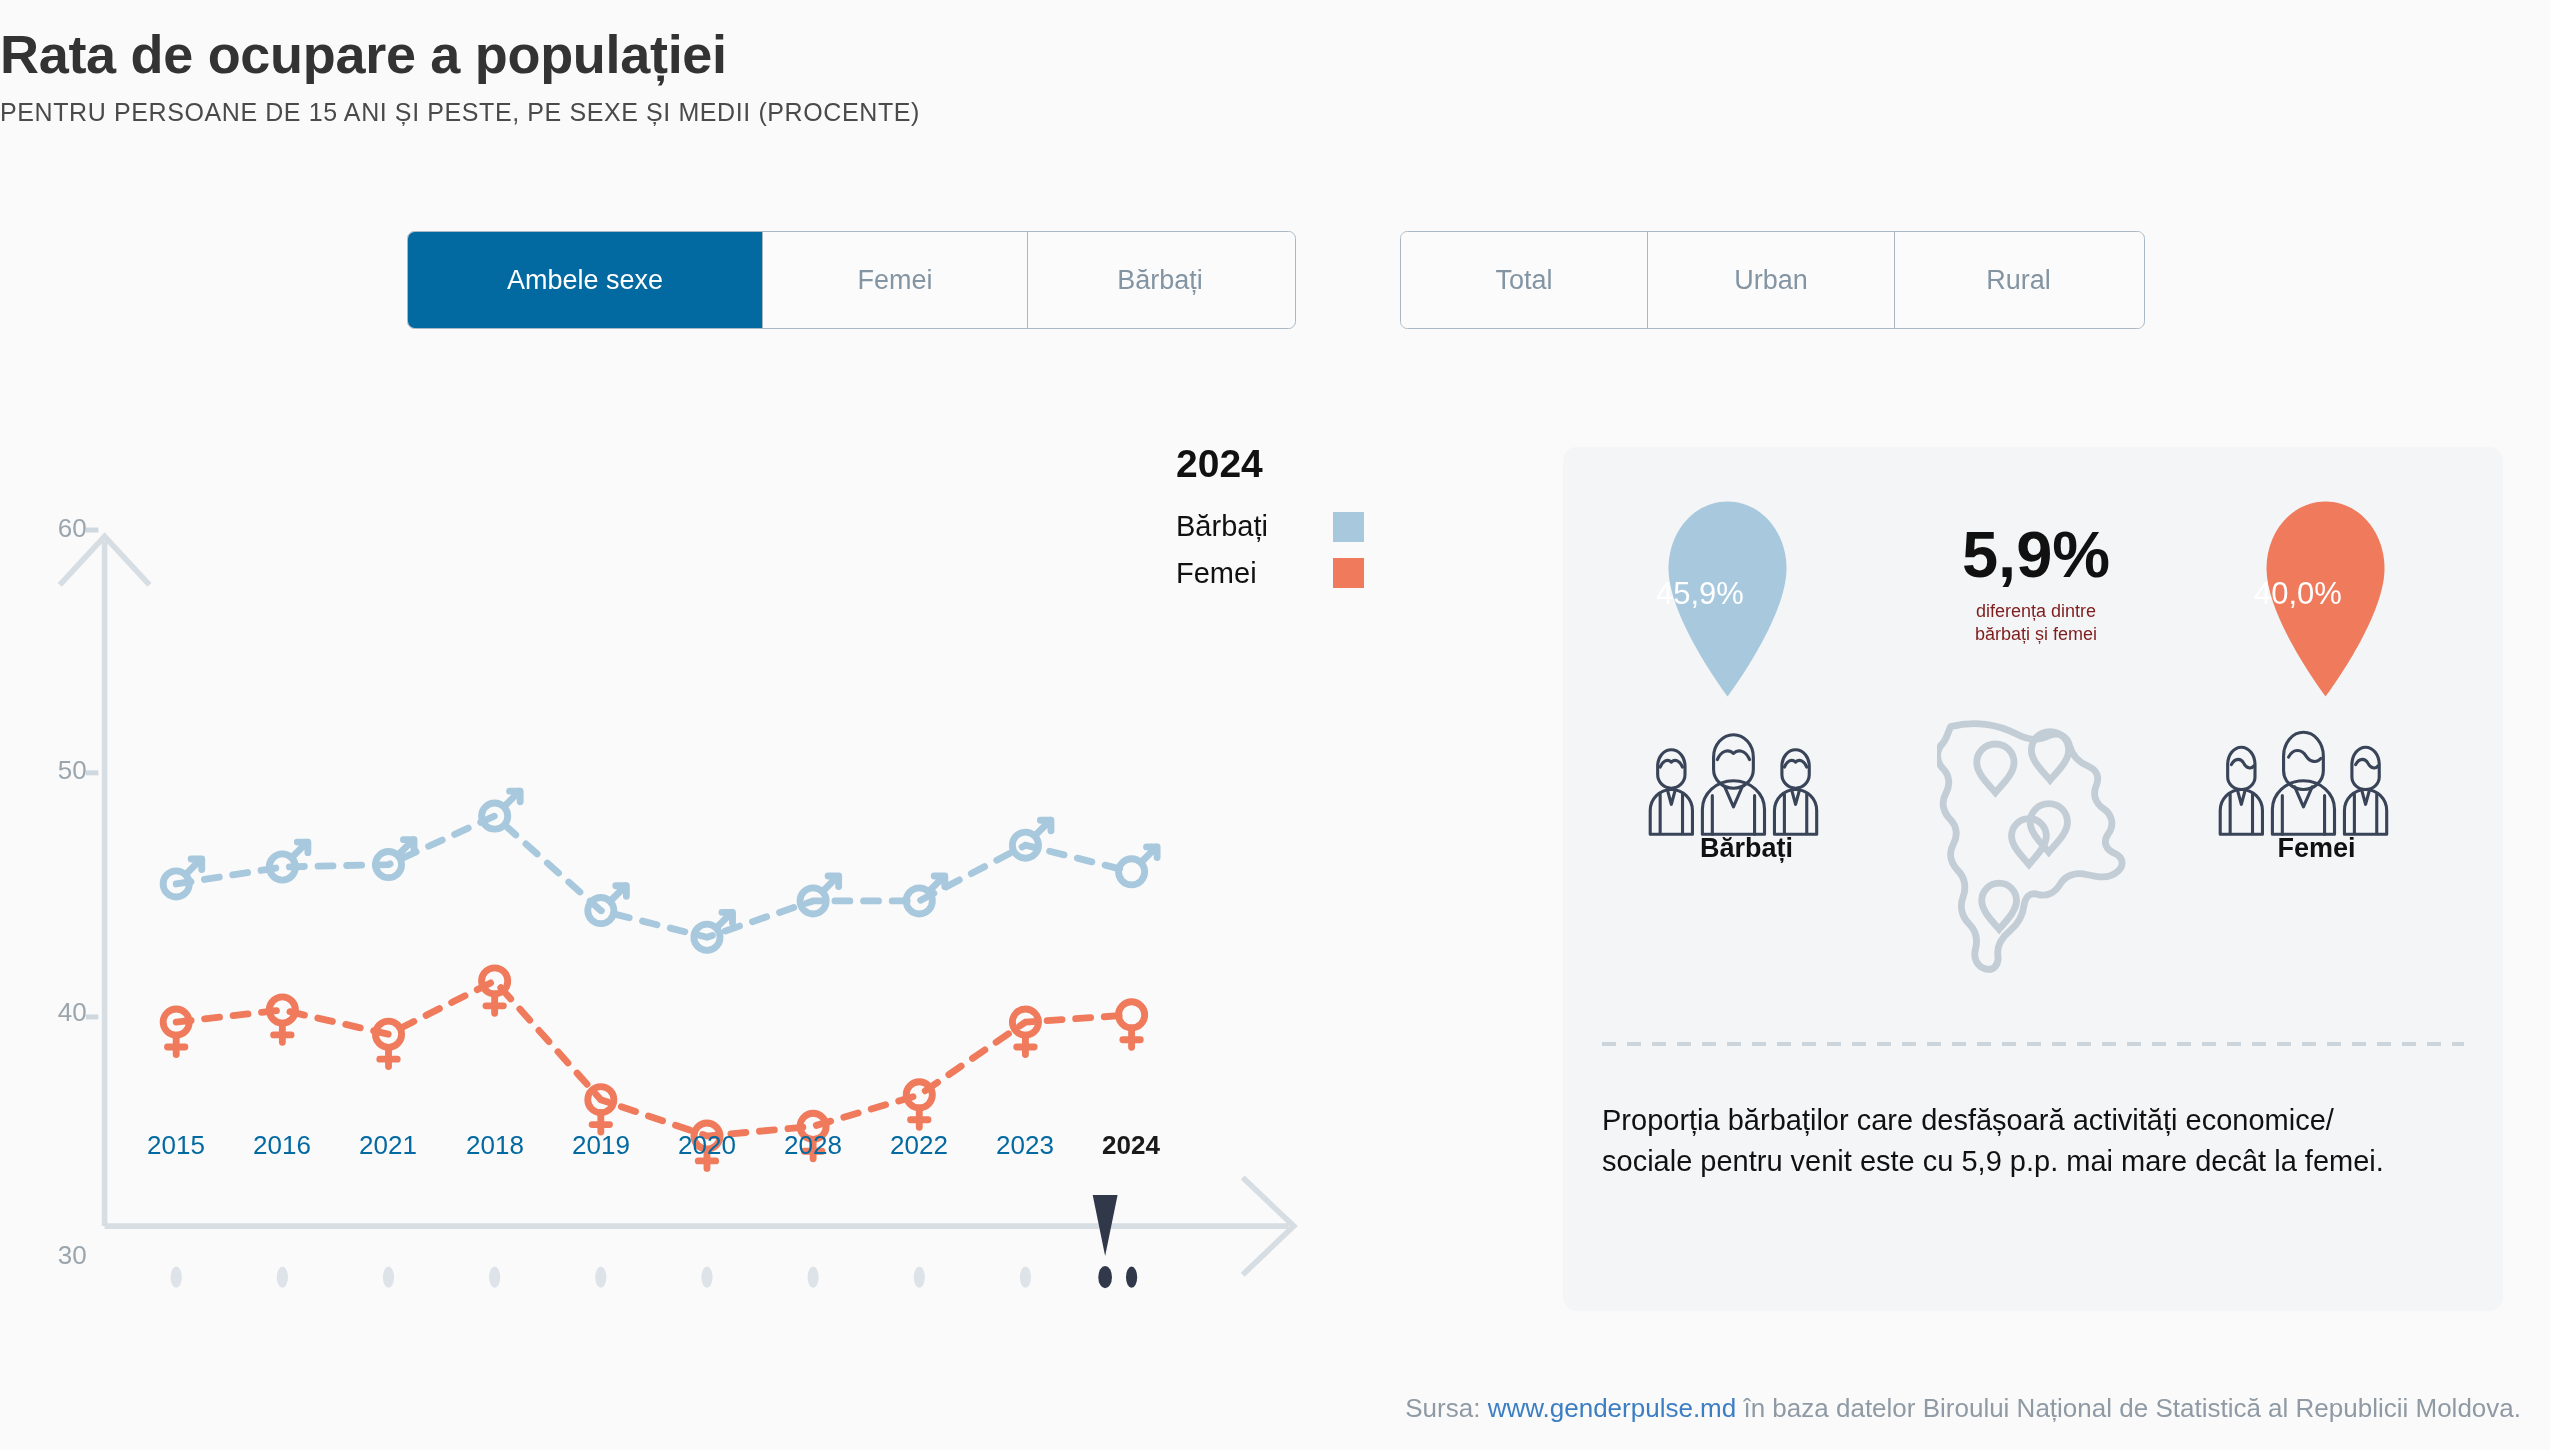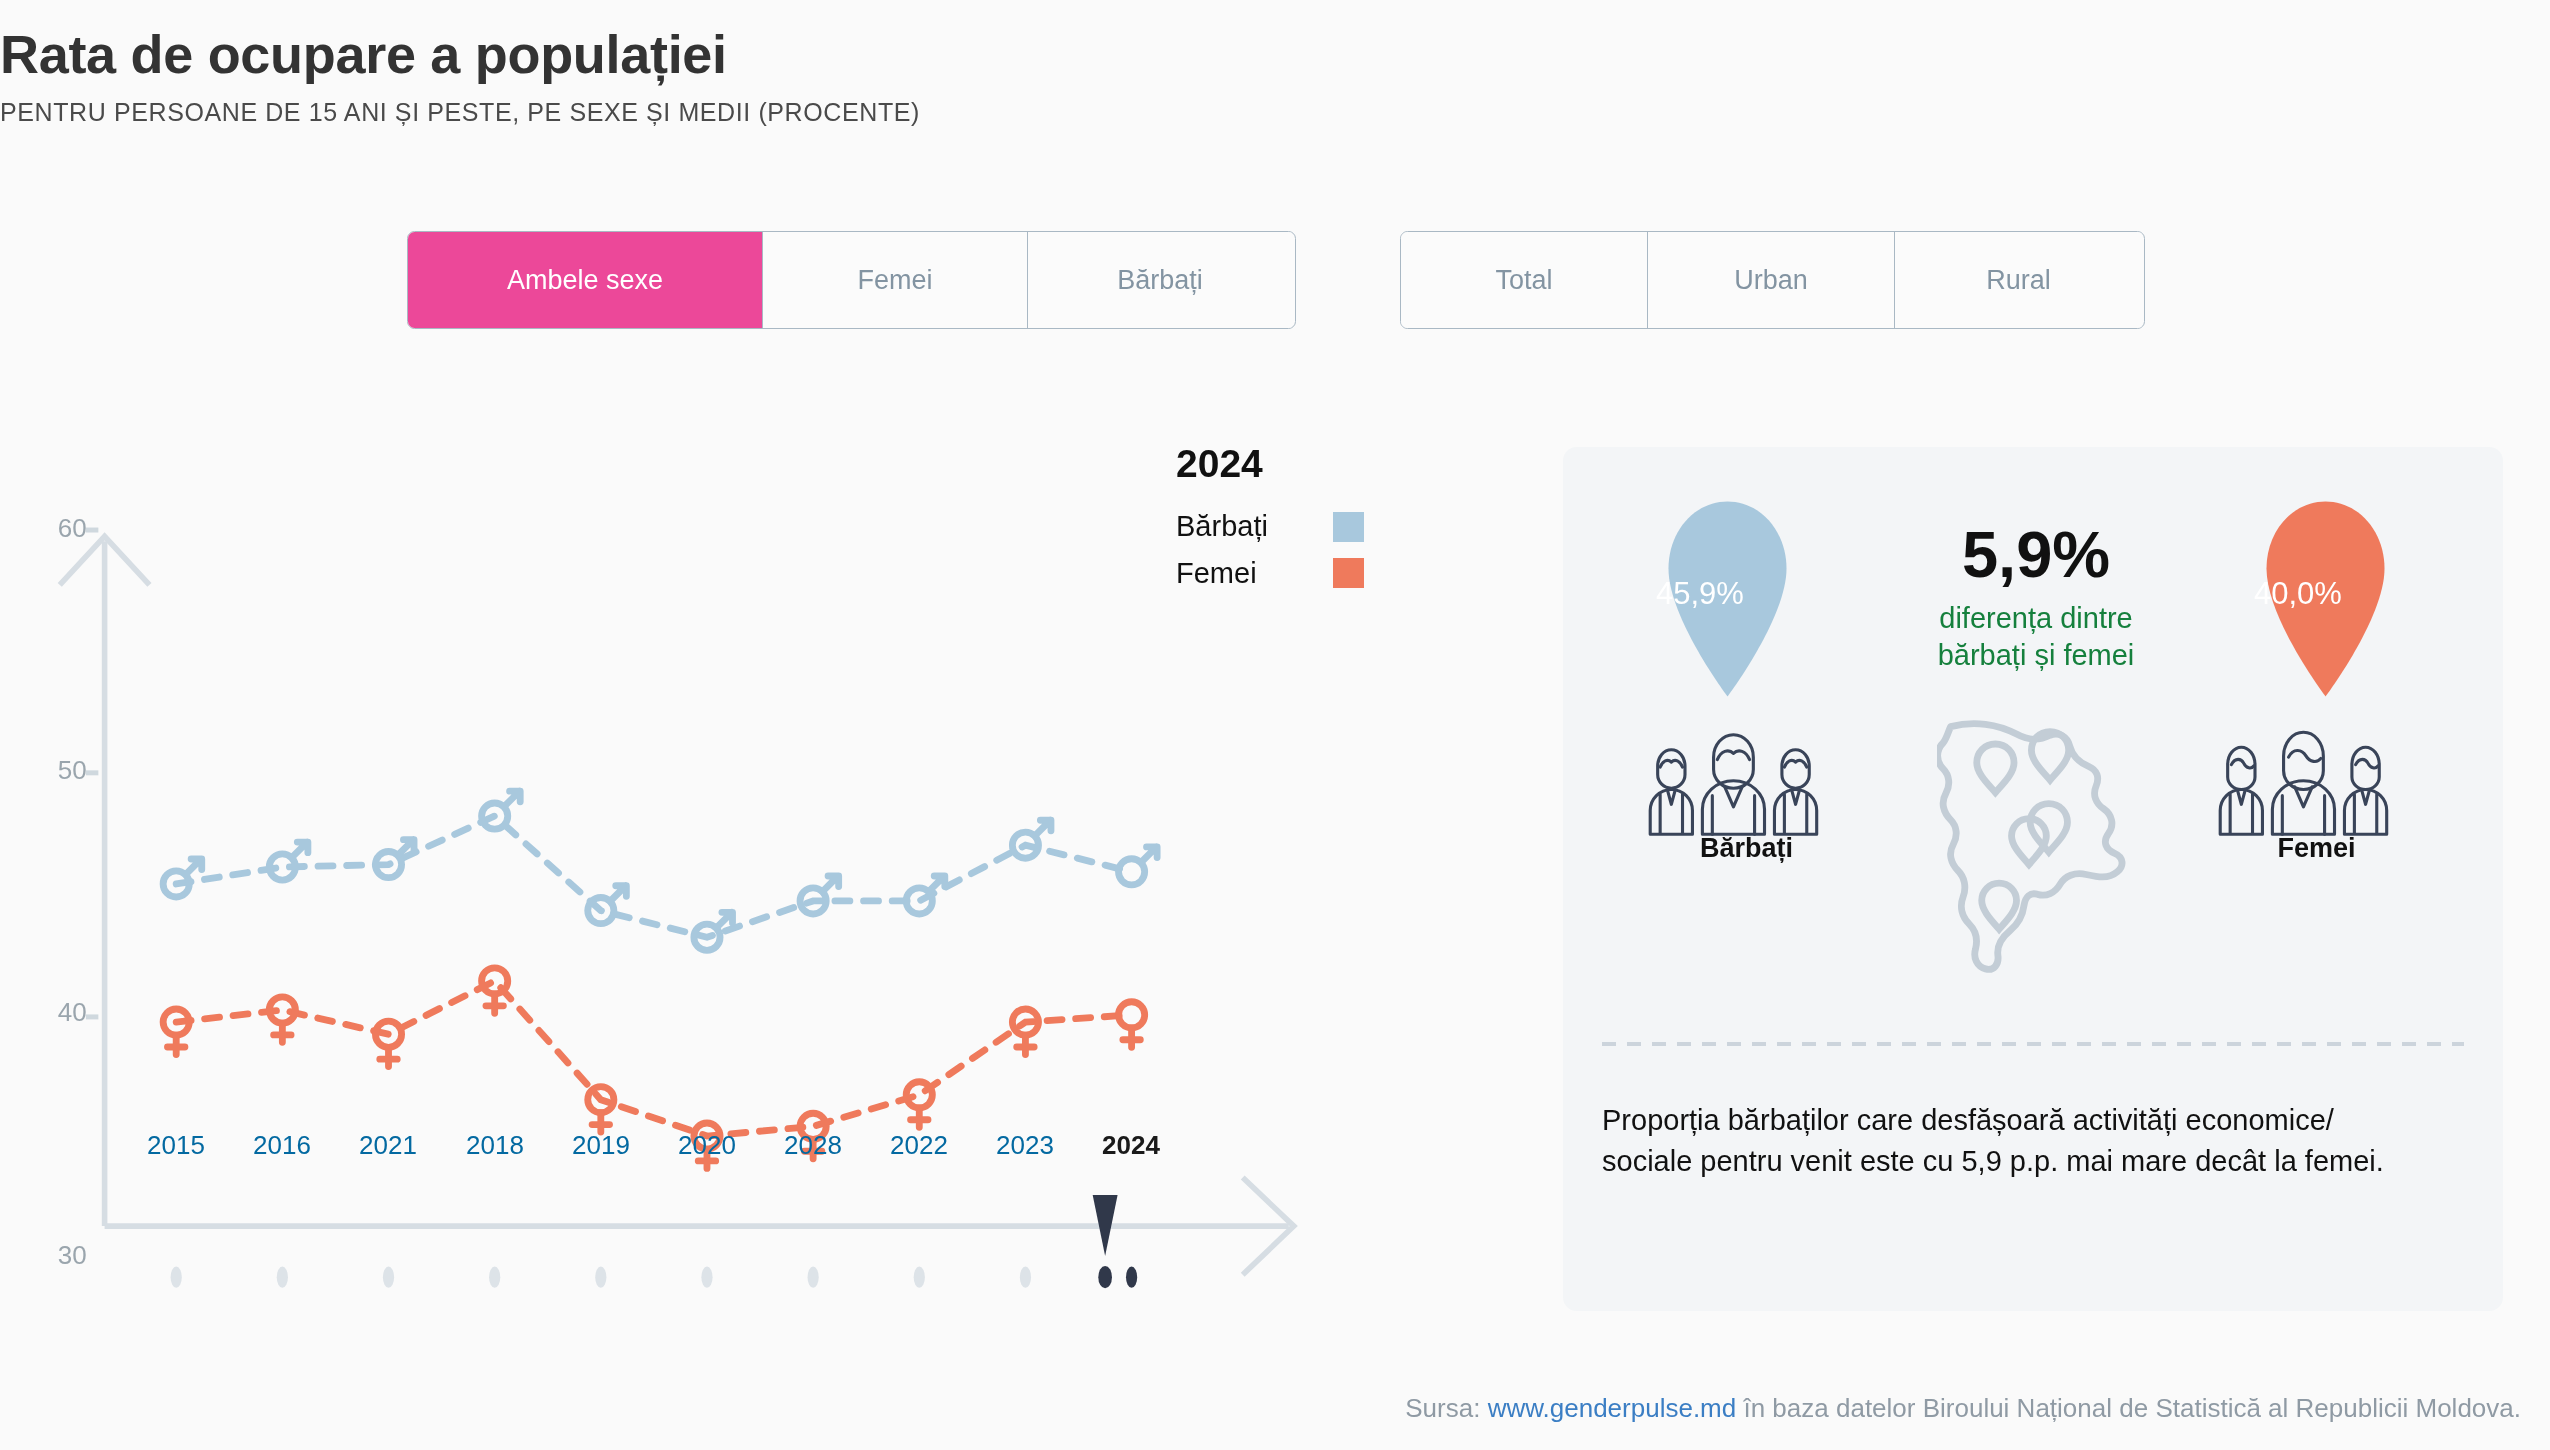--- a/index.html
+++ b/index.html
@@ -34,21 +34,21 @@
   .tab {
     display: flex; align-items: center; justify-content: center;
     font-size: 27px; color: #8394a2; background: #fbfbfb;
     border-right: 1.9px solid #a9b8c4; cursor: pointer; user-select: none;
   }
   .tab:last-child { border-right: none; }
   #tabgroup-sex .tab:nth-child(1) { width: 355px; }
   #tabgroup-sex .tab:nth-child(2) { width: 265px; }
   #tabgroup-sex .tab:nth-child(3) { width: 264px; }
   #tabgroup-area .tab { width: 247px; }
-  .tab.active { background: #ec4899; color: #ffffff; }
+  .tab.active { background: #0369a1; color: #ffffff; }
 
   
   .chart-wrap { position: absolute; top: 398px; left: 0; width: 1432px; height: 934px; }
   .chart-svg { position: absolute; top: 0; left: 0; }
   .ytick-label {
     position: absolute; font-size: 26px; color: #9aa5ad; text-align: right;
     width: 68px; left: 18.7px;
   }
   .xtick-label {
     position: absolute; font-size: 26px; color: #0369a1; text-align: center;
@@ -78,21 +78,21 @@
     position: absolute; top: 82px; left: 0; width: 143px; text-align: left;
     font-size: 31px; color: #ffffff; font-weight: normal;
   }
   #pin-male { left: 93px; top: 47px; }
   #pin-female { left: 691px; top: 47px; }
 
   .diff-block {
     position: absolute; top: 75px; left: 286px; width: 374px; text-align: center;
   }
   .diff-value { font-size: 65px; font-weight: bold; color: #111111; line-height: 1; }
-  .diff-caption { font-size: 29px; color: #15803d; line-height: 1.28; padding-top: 12.5px; }
+  .diff-caption { font-size: 18px; color: #7f1d1d; line-height: 1.28; padding-top: 12.5px; }
 
   .map-outline { position: absolute; top: 268px; left: 374px; }
 
   .people-group { position: absolute; top: 279px; }
   #people-male { left: 81px; }
   #people-female { left: 651px; }
   .people-label {
     position: absolute; top: 386px; width: 205px; text-align: center;
     font-size: 27px; font-weight: bold; color: #111111;
   }

